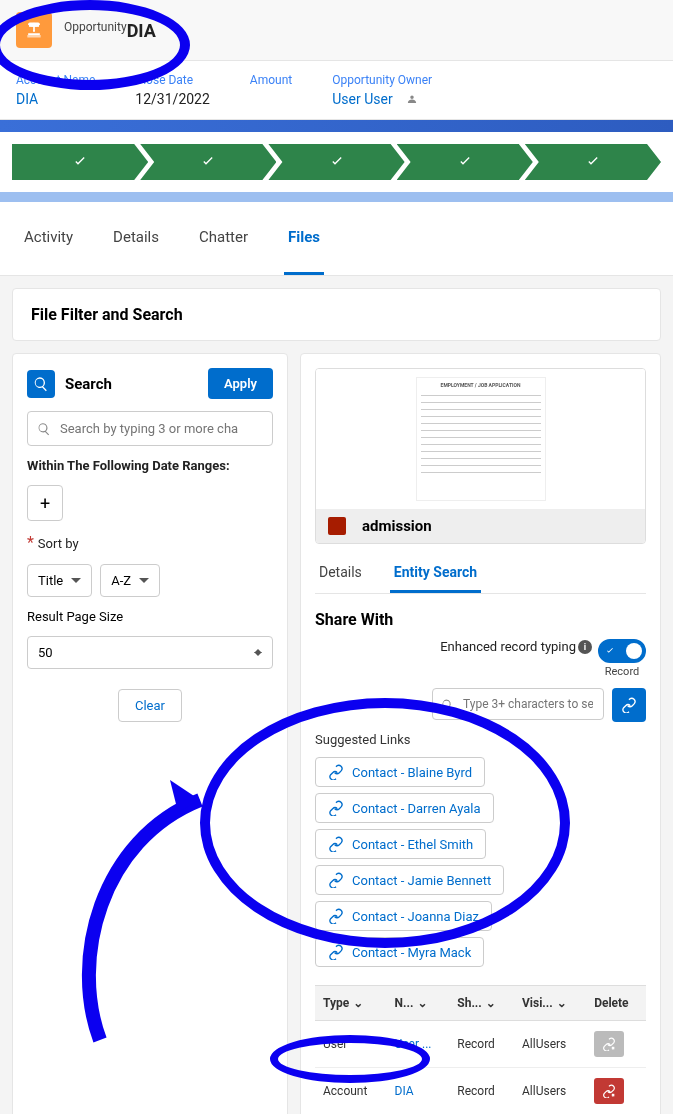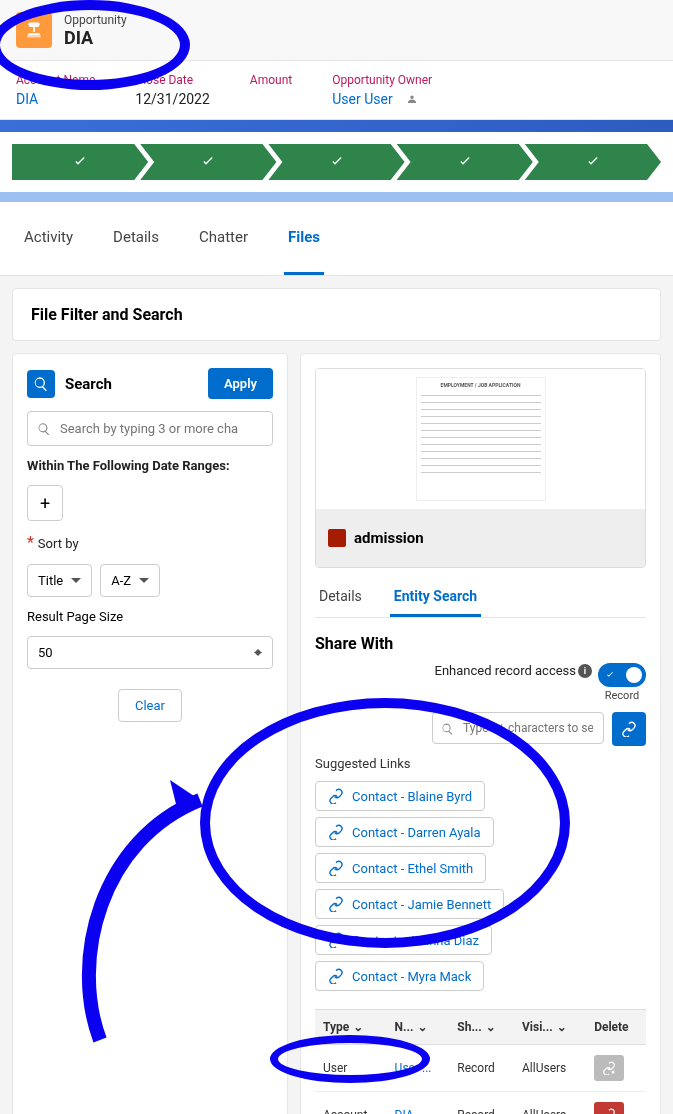--- a/index.html
+++ b/index.html
@@ -1,25 +1,25 @@
 <!DOCTYPE html>
 <html><head>
 <meta charset="utf-8">
 <style>
 * { margin: 0; padding: 0; box-sizing: border-box; font-family: -apple-system, BlinkMacSystemFont, "Segoe UI", Roboto, sans-serif; }
 body { background: #f4f4f4; width: 673px; }
 .record-header { background: #f8f8f8; padding: 12px 16px; display: flex; align-items: center; gap: 12px; border-bottom: 1px solid #e5e5e5; }
 .record-icon { width: 36px; height: 36px; background: #ff9a3c; border-radius: 4px; display: flex; align-items: center; justify-content: center; }
 .record-icon svg { width: 20px; height: 20px; fill: white; }
-.record-title-block { display: flex; flex-direction: column; }
+.record-title-block { display: flex; flex-direction: row; }
 .record-type { font-size: 12px; color: #444; }
 .record-name { font-size: 18px; font-weight: 700; color: #222; }
 .field-row { background: #fff; display: flex; padding: 12px 16px; gap: 40px; border-bottom: 1px solid #e5e5e5; }
 .field { display: flex; flex-direction: column; gap: 4px; }
-.field-label { font-size: 12px; color: #be185d; }
+.field-label { font-size: 12px; color: #3b82f6; }
 .field-value { font-size: 14px; color: #222; }
 .field-value.link { color: #006dcc; }
 .owner-val { display: flex; align-items: center; gap: 12px; }
 .owner-val svg { width: 14px; height: 14px; fill: #888; }
 .path-stripe { background: linear-gradient(90deg, #3a6fd8 0%, #2d5cc0 100%); height: 12px; }
 .path { background: #fff; padding: 12px; display: flex; gap: 0; }
 .path-step { flex: 1; height: 36px; background: #2e844a; position: relative; display: flex; align-items: center; justify-content: center; clip-path: polygon(0 0, calc(100% - 14px) 0, 100% 50%, calc(100% - 14px) 100%, 0 100%, 14px 50%); margin-left: -8px; }
 .path-step:first-child { clip-path: polygon(0 0, calc(100% - 14px) 0, 100% 50%, calc(100% - 14px) 100%, 0 100%); margin-left: 0; }
 .path-step svg { width: 16px; height: 16px; fill: white; }
 .blue-stripe { height: 10px; background: #9dbff0; }
@@ -47,21 +47,21 @@
 .page-size { width: 100%; border: 1px solid #ccc; border-radius: 4px; padding: 8px 10px; font-size: 13px; background: #fff; position: relative; }
 .page-size::after { content: ''; position: absolute; right: 10px; top: 8px; border: 4px solid transparent; border-bottom-color: #555; }
 .page-size::before { content: ''; position: absolute; right: 10px; bottom: 8px; border: 4px solid transparent; border-top-color: #555; }
 .clear-btn { margin: 8px auto 0; border: 1px solid #ccc; background: #fff; padding: 8px 16px; border-radius: 4px; color: #006dcc; cursor: pointer; font-size: 13px; }
 .right-panel { flex: 1; background: #fff; border: 1px solid #e5e5e5; border-radius: 4px; padding: 14px; display: flex; flex-direction: column; gap: 10px; position: relative; }
 .preview { border: 1px solid #ddd; border-radius: 4px; overflow: hidden; }
 .preview-img { height: 140px; background: #fff; display: flex; align-items: center; justify-content: center; padding: 8px; }
 .doc-thumb { width: 130px; height: 124px; background: #fff; border: 1px solid #eee; font-size: 4px; padding: 4px; color: #555; }
 .doc-thumb .dt { text-align: center; font-weight: bold; font-size: 5px; margin-bottom: 2px; }
 .doc-thumb .dl { border-bottom: 1px solid #ccc; height: 6px; margin: 1px 0; }
-.preview-name { background: #eee; padding: 20px 12px; display: flex; align-items: center; gap: 8px; font-weight: 700; font-size: 15px; }
+.preview-name { background: #eee; padding: 8px 12px; display: flex; align-items: center; gap: 16px; font-weight: 700; font-size: 15px; }
 .pdf-badge { width: 18px; height: 18px; background: #a61c00; border-radius: 2px; }
 .sub-tabs { display: flex; gap: 24px; border-bottom: 1px solid #e5e5e5; }
 .sub-tab { padding: 10px 4px; font-size: 14px; color: #444; cursor: pointer; border-bottom: 3px solid transparent; }
 .sub-tab.active { font-weight: 700; color: #006dcc; border-bottom-color: #006dcc; }
 .share-title { font-weight: 700; font-size: 16px; margin-top: 6px; }
 .enhanced-row { display: flex; align-items: flex-start; justify-content: flex-end; gap: 6px; }
 .enhanced-row .lbl { font-size: 13px; color: #222; display: flex; align-items: center; gap: 2px; }
 .info-icon { width: 14px; height: 14px; border-radius: 50%; background: #555; color: #fff; font-size: 9px; display: flex; align-items: center; justify-content: center; font-weight: bold; }
 .toggle-col { display: flex; flex-direction: column; align-items: center; gap: 2px; }
 .toggle { width: 48px; height: 24px; border-radius: 12px; background: #006dcc; border: 2px solid #006dcc; position: relative; cursor: pointer; }
@@ -241,21 +241,21 @@
 
     <div class="sub-tabs">
       <div class="sub-tab">Details</div>
       <div class="sub-tab active">Entity Search</div>
     </div>
 
     <div class="share-title">Share With</div>
 
     <div class="enhanced-row">
       <span class="lbl">
-        <span>Enhanced record access</span>
+        <span>Enhanced record typing</span>
         <span class="info-icon">i</span>
       </span>
       <div class="toggle-col">
         <div class="toggle">
           <svg viewBox="0 0 24 24">
               <path d="M9 16l-4-4 1.4-1.4L9 13.2l8.6-8.6L19 6z"></path>
             </svg>
         </div>
         <span class="toggle-label">Record</span>
       </div>

